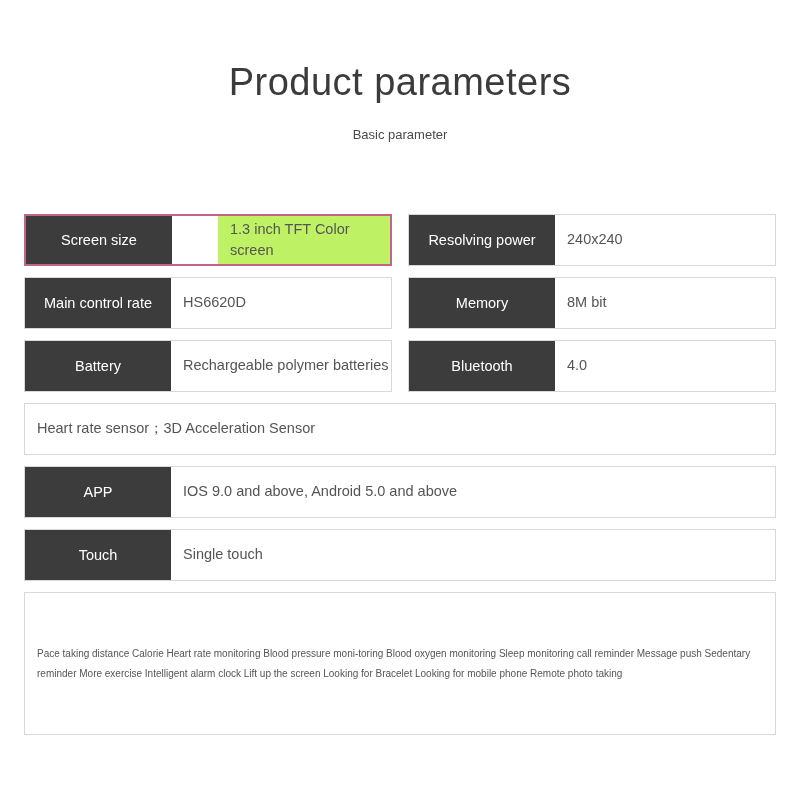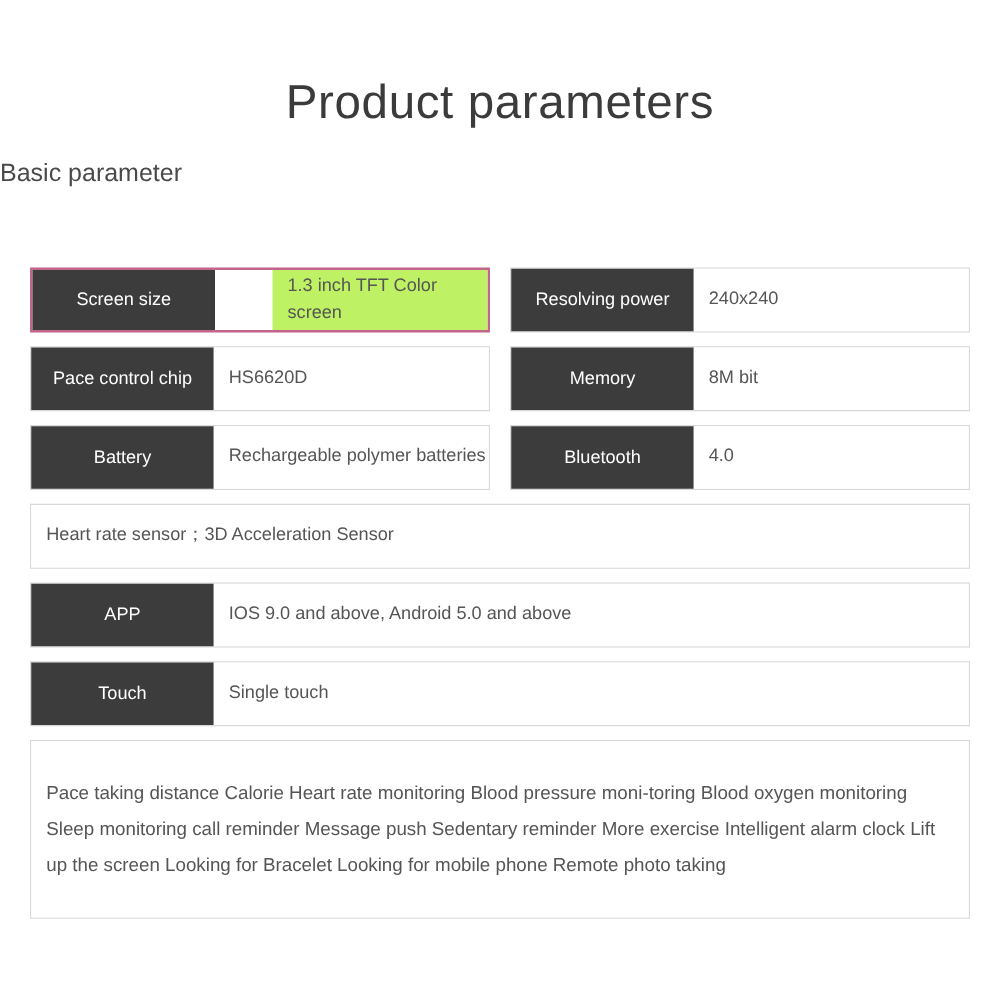--- a/index.html
+++ b/index.html
@@ -25,22 +25,22 @@
     text-align: center;
     font-size: 38px;
     font-weight: 400;
     color: #3b3b3b;
     letter-spacing: 0.5px;
     margin: 0;
     padding-top: 62px;
     line-height: 1.1;
   }
   .subtitle {
-    text-align: left;
-    font-size: 20px;
+    text-align: center;
+    font-size: 13px;
     font-weight: 400;
     color: #4a4a4a;
     margin: 0;
     padding-top: 24px;
     line-height: 1.1;
   }
 
   
   .spec-table {
     position: absolute;
@@ -111,21 +111,21 @@
   }
 
   
   .spec-row.func .label {
     align-items: center;
   }
   .spec-row.func .value {
     align-items: center;
     padding: 10px 10px 10px 12px;
     line-height: 1.95;
-    font-size: 15px;
+    font-size: 10px;
     color: #555555;
   }
   .func-text {
     display: block;
     width: 100%;
   }
 </style>
 </head>
 <body>
 
@@ -142,21 +142,21 @@
         <div class="value">1.3  inch TFT Color screen</div>
       </div>
       <div class="spec-row half h-std">
         <div class="label">Resolving power</div>
         <div class="value">240x240</div>
       </div>
     </div>
 
     <div class="row-pair">
       <div class="spec-row half h-std">
-        <div class="label">Pace control chip</div>
+        <div class="label">Main control rate</div>
         <div class="value">HS6620D</div>
       </div>
       <div class="spec-row half h-std">
         <div class="label">Memory</div>
         <div class="value">8M bit</div>
       </div>
     </div>
 
     <div class="row-pair">
       <div class="spec-row half h-tall">

